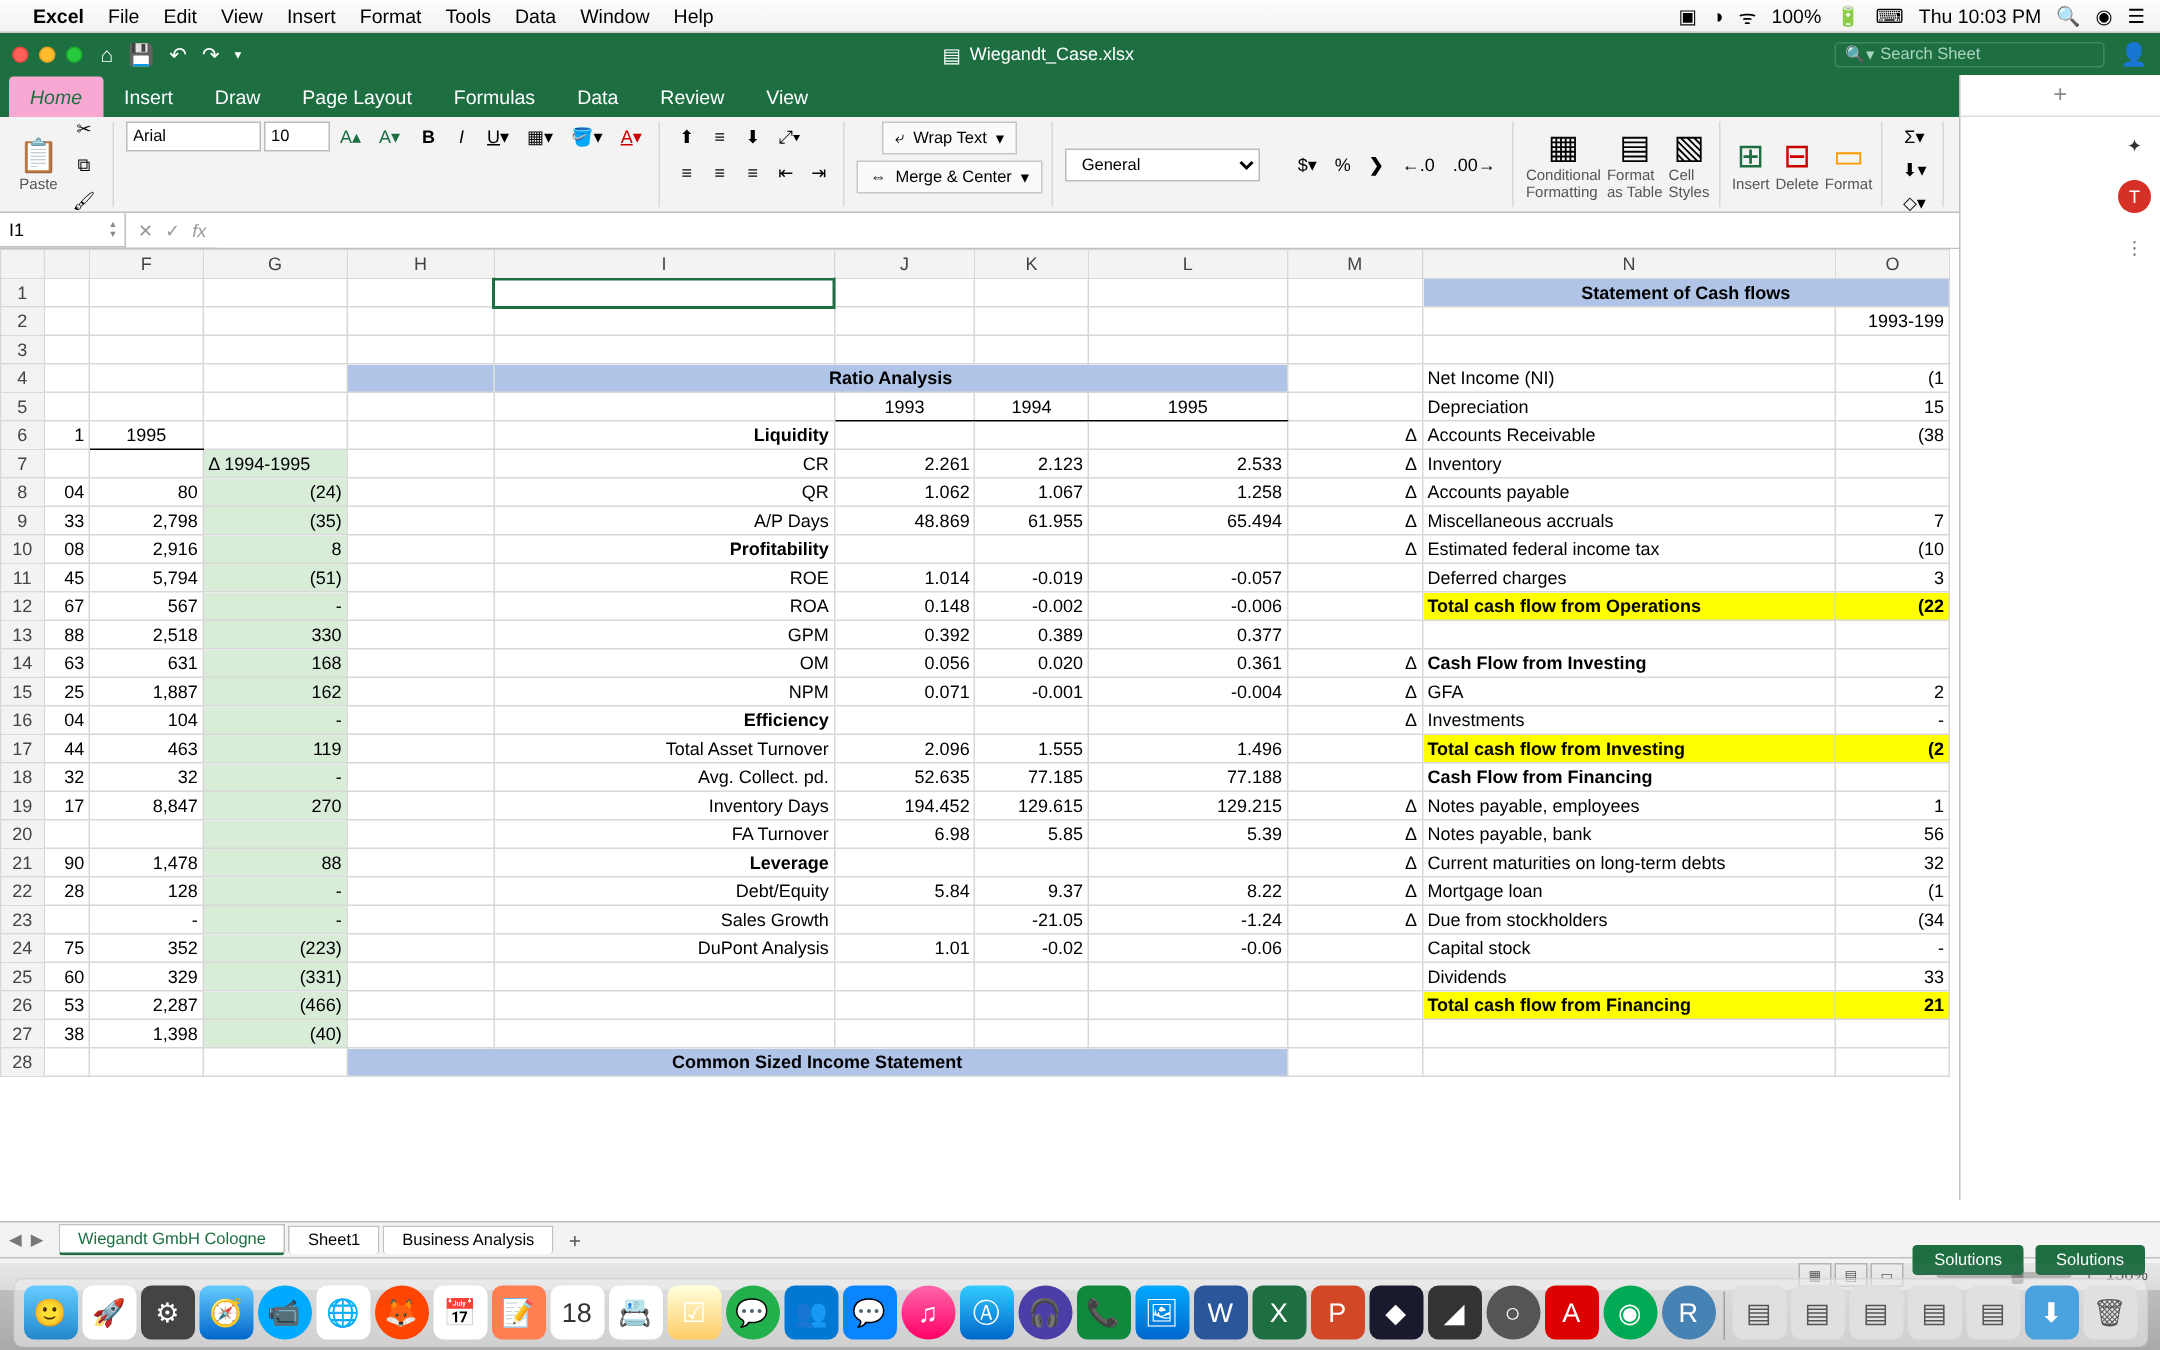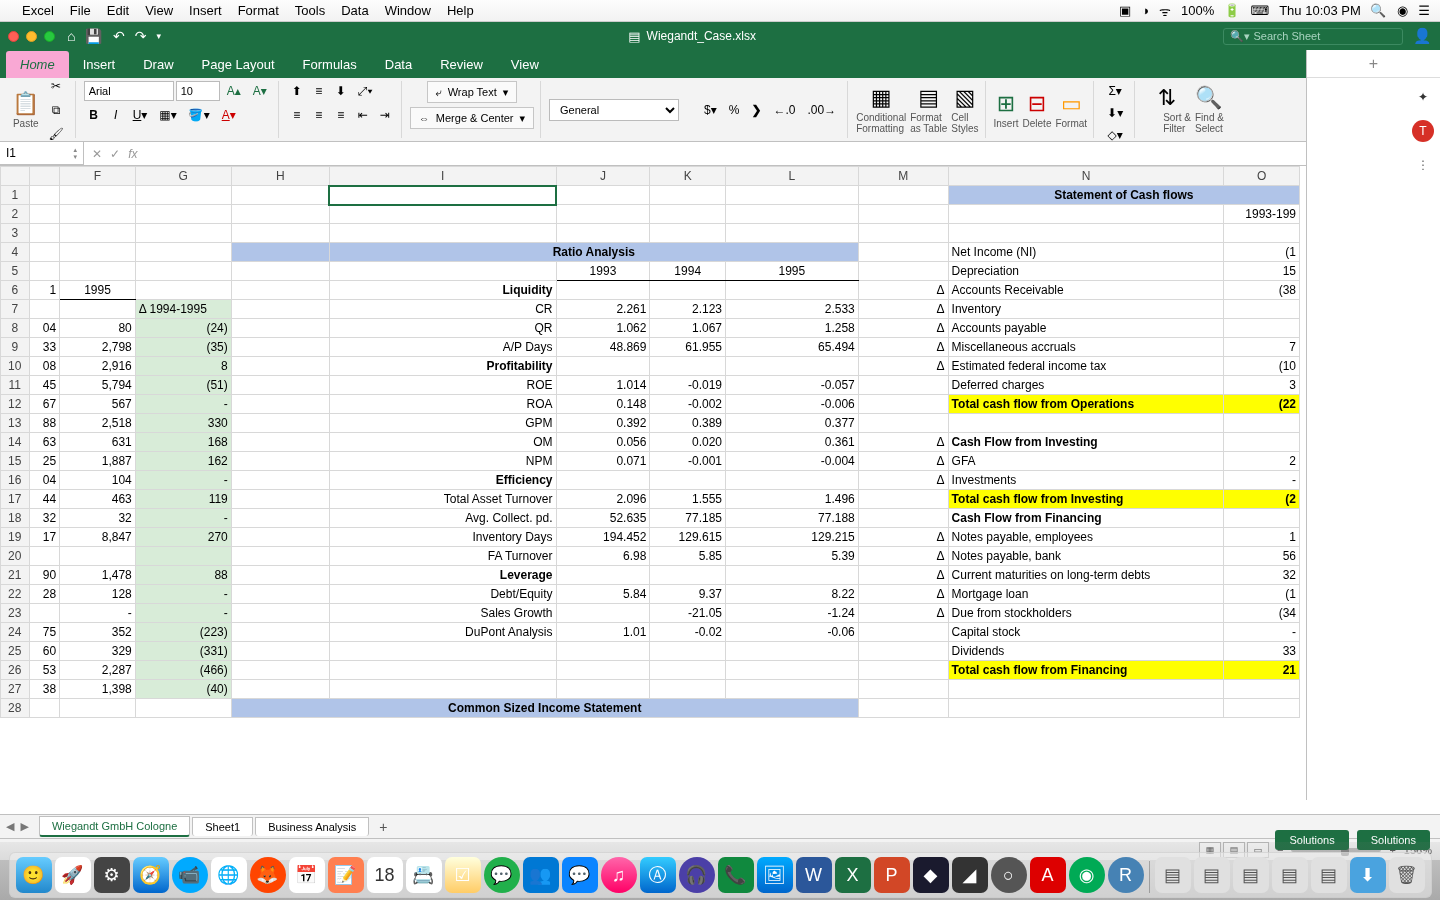--- a/index.html
+++ b/index.html
@@ -2,21 +2,21 @@
 <html><head>
 <meta charset="utf-8">
 <style>
 * { box-sizing: border-box; margin: 0; padding: 0; font-family: -apple-system, BlinkMacSystemFont, 'Helvetica Neue', Arial, sans-serif; }
 body { background: #d0d0d0; font-size: 11px; overflow: hidden; width: 1440px; height: 900px; }
 
 
 .mac-menubar { background: linear-gradient(#fdfdfd, #f2f2f2); height: 22px; display: flex; align-items: center; padding: 0 10px; border-bottom: 1px solid #ccc; font-size: 13px; }
 .mac-menubar .apple { font-size: 14px; margin-right: 12px; }
 .mac-menubar .menu-item { margin-right: 16px; cursor: default; }
-.mac-menubar .menu-item.bold { font-weight: 400; }
+.mac-menubar .menu-item.bold { font-weight: 700; }
 .mac-menubar .right { margin-left: auto; display: flex; align-items: center; gap: 10px; }
 .mac-menubar .right .icon { font-size: 13px; }
 
 
 .window-titlebar { background: #1d6f42; height: 28px; display: flex; align-items: center; padding: 0 8px; }
 .traffic-lights { display: flex; gap: 7px; margin-right: 12px; }
 .traffic-light { width: 11px; height: 11px; border-radius: 50%; }
 .tl-red { background: #ff5f56; border: 0.5px solid #e0443e; }
 .tl-yellow { background: #ffbd2e; border: 0.5px solid #dea123; }
 .tl-green { background: #27c93f; border: 0.5px solid #1aab29; }
@@ -188,21 +188,21 @@
     <div class="stack">
       <span class="big-icon">📋</span>
       <span class="label">Paste</span>
     </div>
     <div style="display:flex;flex-direction:column;gap:4px;">
       <span class="btn">✂</span>
       <span class="btn">⧉</span>
       <span class="btn">🖌</span>
     </div>
   </div>
-  <div class="rgroup" style="flex-direction:column;gap:4px;align-items:flex-start;">
+  <div class="rgroup" style="gap:4px;align-items:flex-start;">
     <div class="row">
       <input type="text" class="font-select" value="Arial" style="">
       <input type="text" class="size-select" value="10" style="">
       <span class="btn" style="color:#1d6f42;">A▴</span>
       <span class="btn" style="color:#1d6f42;">A▾</span>
     </div>
     <div class="row">
       <span class="btn">
           <b>B</b>
         </span>

